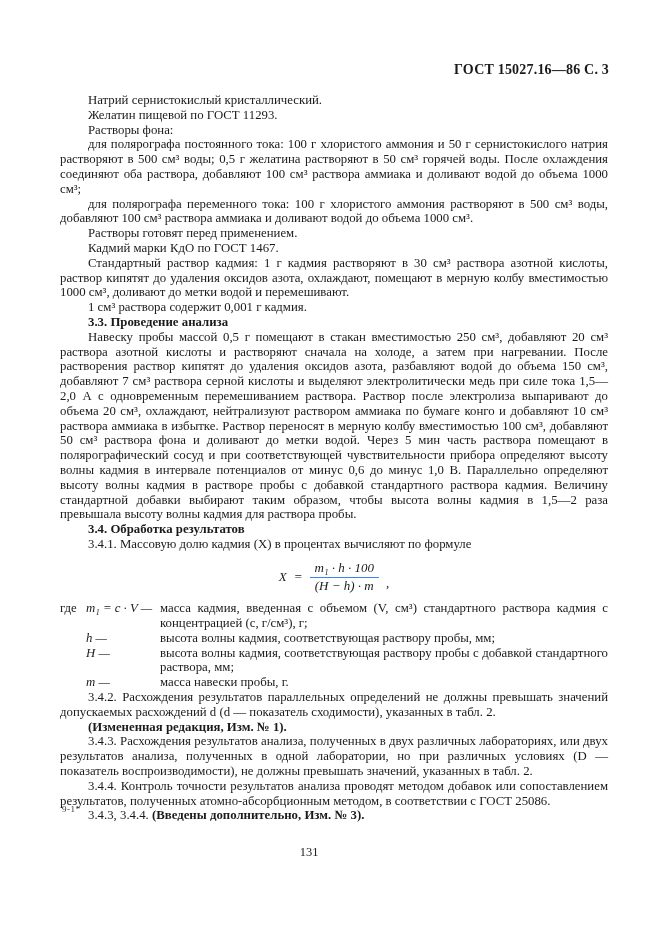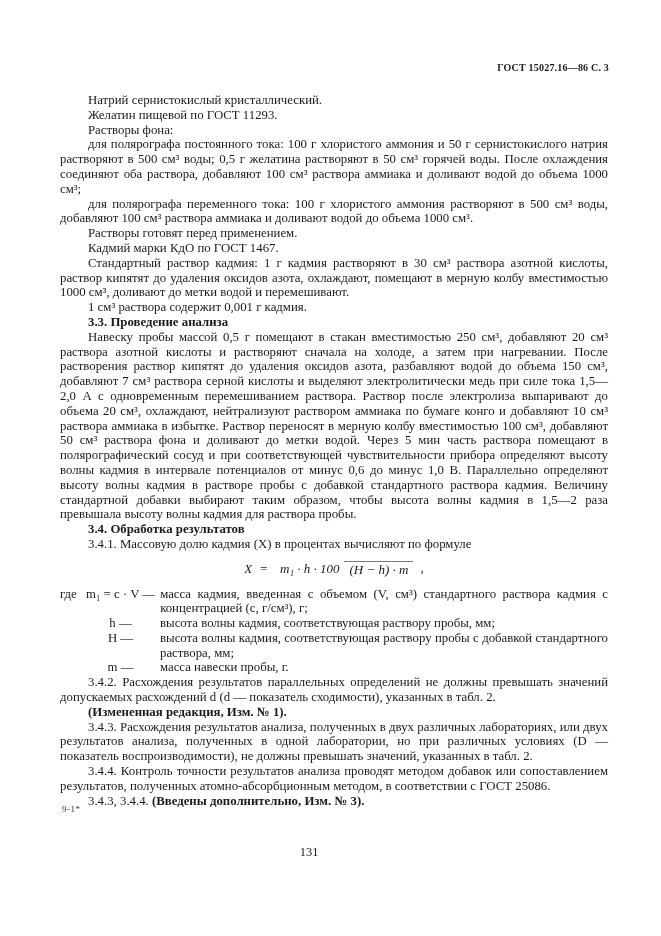--- a/index.html
+++ b/index.html
@@ -15,21 +15,21 @@
     position: relative;
     width: 661px;
     height: 936px;
     background: #ffffff;
     overflow: hidden;
   }
   .page-header {
     position: absolute;
     top: 62px;
     right: 52px;
-    font-size: 10px;
+    font-size: 14px;
     font-weight: bold;
     letter-spacing: 0.2px;
     white-space: nowrap;
   }
   .content {
     position: absolute;
     left: 60px;
     top: 93px;
     width: 548px;
     font-size: 12.8px;
@@ -46,21 +46,21 @@
     justify-content: center;
     align-items: center;
     gap: 7px;
     margin: 9px 0 8px 0;
     font-style: italic;
     font-size: 13px;
     text-indent: 0;
   }
   .frac {
     display: inline-flex;
-    flex-direction: row;
+    flex-direction: column;
     align-items: center;
     vertical-align: middle;
   }
   .frac .num {
     display: block;
     padding: 0 5px 1px 5px;
   }
   .frac .den {
     display: block;
     border-top: 1px solid #3b82f6;
@@ -71,22 +71,23 @@
   .def-row {
     display: flex;
     align-items: baseline;
   }
   .def-lead {
     flex: 0 0 26px;
     white-space: nowrap;
   }
   .def-term {
     flex: 0 0 74px;
-    text-align: center;
+    text-align: left;
     white-space: nowrap;
+    font-style: italic;
     padding-right: 5px;
     box-sizing: border-box;
   }
   .def-desc {
     flex: 1;
     text-align: justify;
   }
   .footer-left {
     position: absolute;
     left: 62px;

